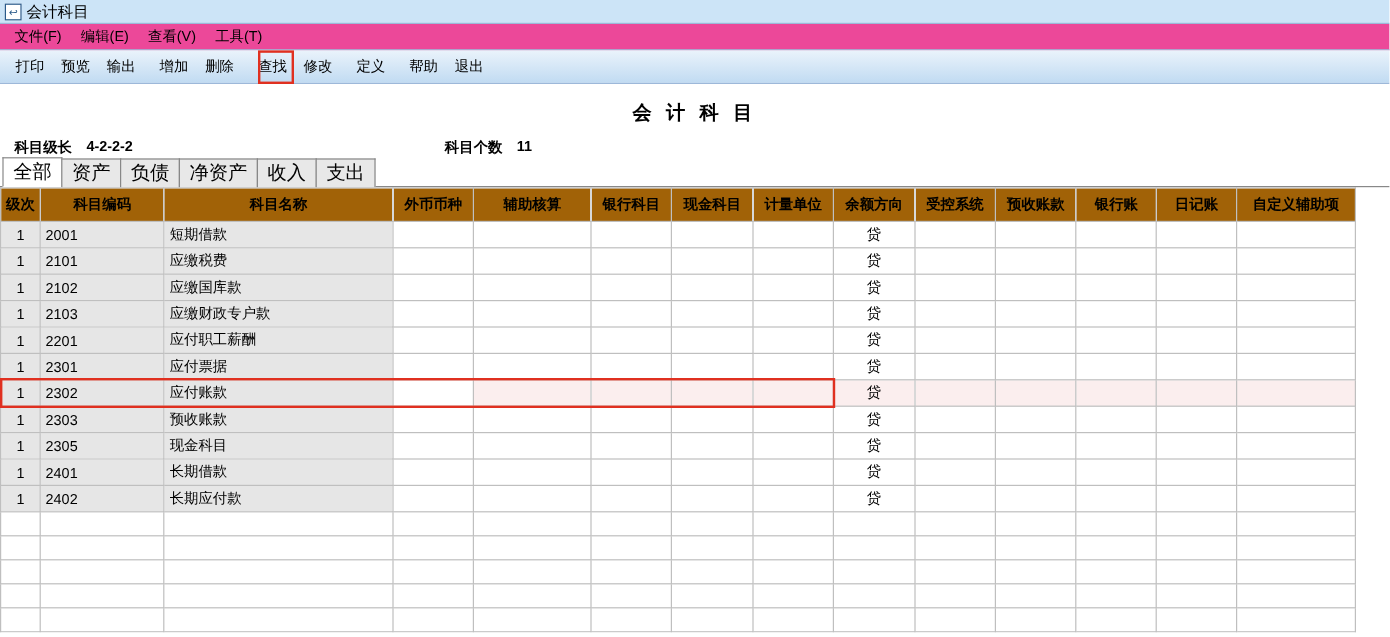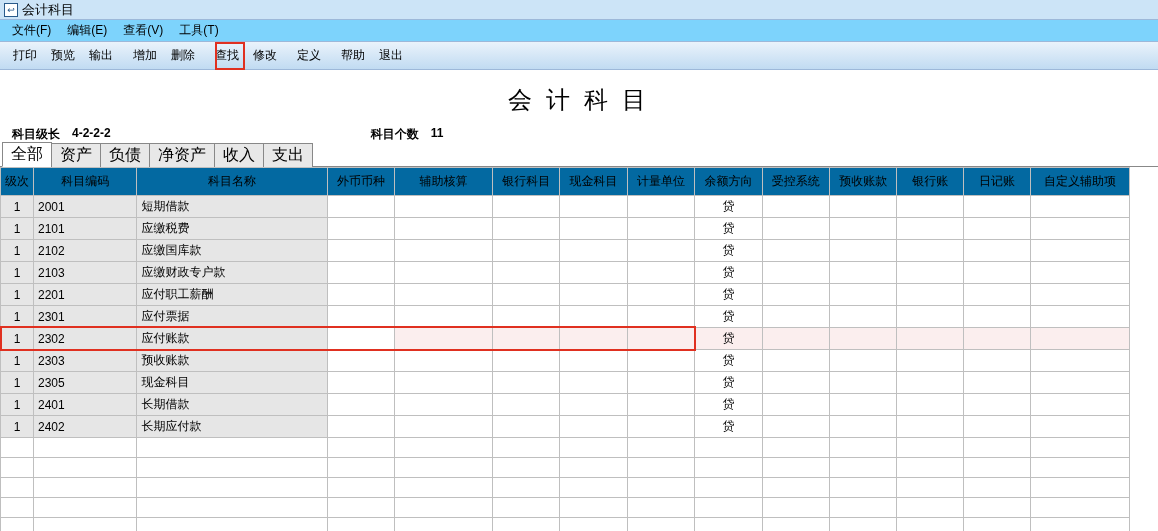--- a/index.html
+++ b/index.html
@@ -26,21 +26,21 @@
     border: 1px solid #2a5a8a;
     background: #fff;
     margin-right: 4px;
     display: inline-flex; align-items: center; justify-content: center;
     font-size: 9px; color: #2a5a8a;
   }
   .title-bar .title-text { font-size: 13px; }
 
   
   .menu-bar {
-    background: #7dd3fc;
+    background: #ec4899;
     height: 22px;
     display: flex;
     align-items: center;
     padding: 0 4px;
     border-bottom: 1px solid #9db8d9;
   }
   .menu-item {
     padding: 2px 8px;
     cursor: default;
   }
@@ -67,24 +67,25 @@
     position: absolute;
     border: 2px solid #e03020;
     left: 215px; top: 42px;
     width: 30px; height: 28px;
     pointer-events: none;
   }
 
   
   .page-heading {
     text-align: center;
-    font-size: 24px;
+    font-size: 16px;
     font-family: "SimSun", serif;
     letter-spacing: 4px;
     margin: 14px 0 10px;
+    font-weight: bold;
   }
 
   
   .info-row {
     display: flex;
     padding: 0 12px 4px;
     font-size: 12px;
     font-weight: bold;
   }
   .info-row .label { margin-right: 12px; }
@@ -125,23 +126,23 @@
     border: 1px solid #bfbfbf;
     padding: 2px 4px;
     height: 20px;
     font-size: 12px;
     text-align: left;
     background: #fff;
     white-space: nowrap;
     overflow: hidden;
   }
   .grid thead th {
-    background: #0369a1;
+    background: #a16207;
     text-align: center;
-    font-weight: normal;
+    font-weight: bold;
     height: 28px;
   }
   .grid td.rowhdr, .grid td.code, .grid td.name {
     background: #e6e6e6;
   }
   .grid td.rowhdr { width: 14px; text-align: center; }
   .grid td.center { text-align: center; }
   .grid tr.selected td { background: #fbeeee; }
   .grid tr.selected td.rowhdr,
   .grid tr.selected td.code,

